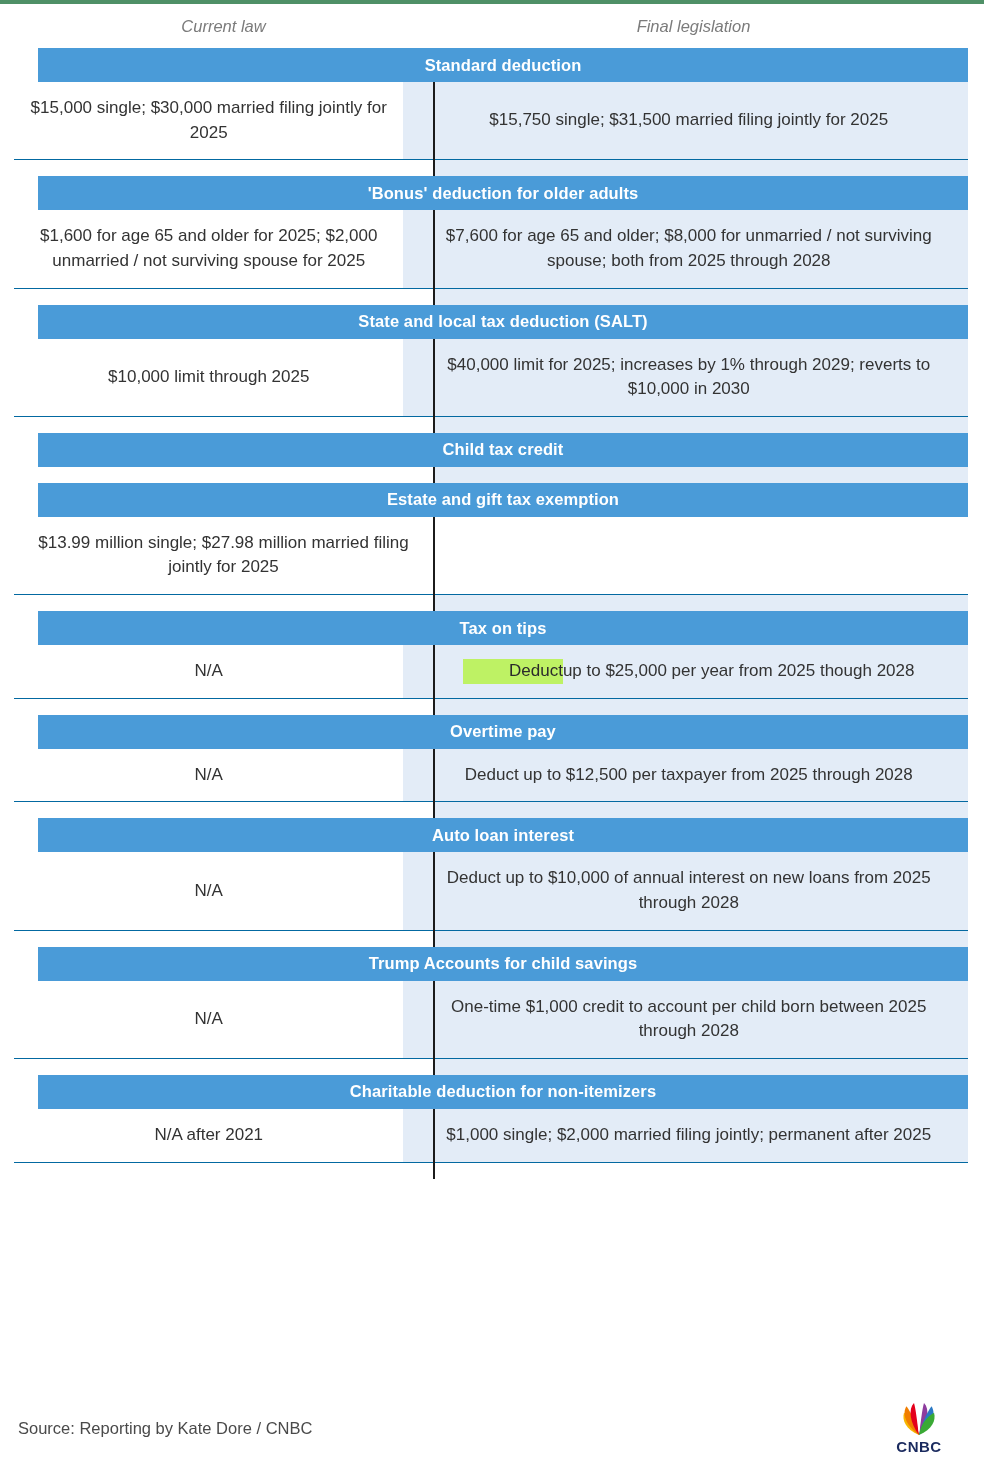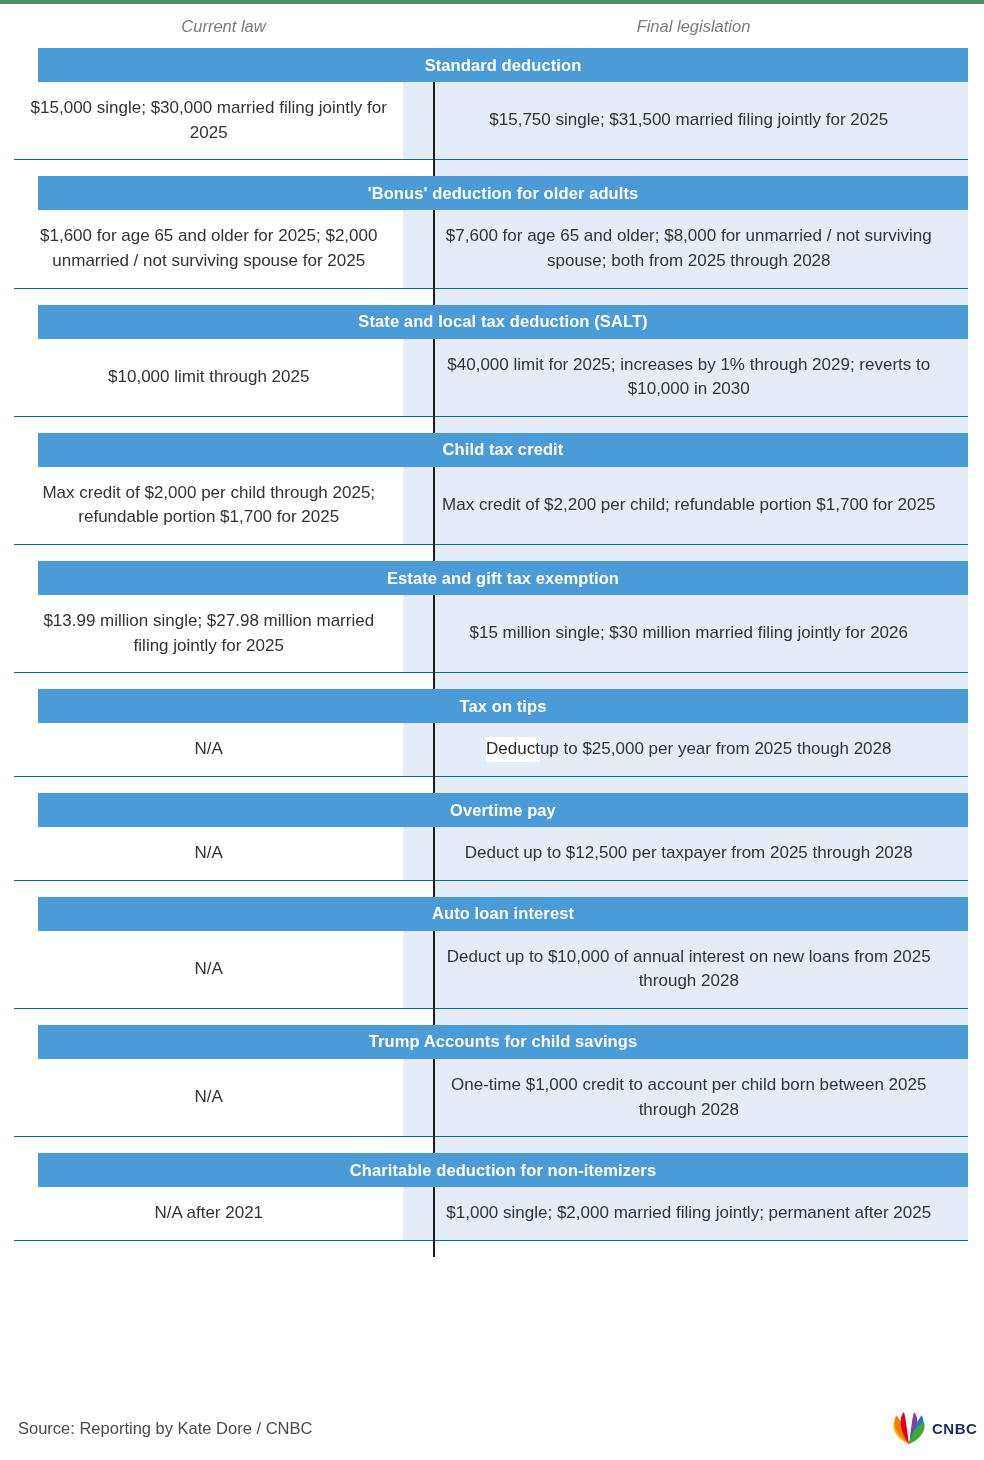--- a/index.html
+++ b/index.html
@@ -121,22 +121,23 @@
     font-size: 17px;
     line-height: 1.45;
     box-sizing: border-box;
     padding: 14px 16px;
     color: #333333;
   }
   .cell.left  { width: 419px; background: #ffffff; }
   .cell.right { width: 608px; background: #e3ecf7; padding-left: 22px; }
 
   .cell .hl {
-    background: #ffffff;
+    background: #bef264;
     color: #2b2b2b;
+    padding-left: 46px;
   }
 
   
   .footer {
     position: absolute;
     left: 0;
     top: 1396px;
     width: 984px;
     height: 64px;
     display: flex;
@@ -144,21 +145,21 @@
     justify-content: space-between;
     padding: 0 32px 0 18px;
     box-sizing: border-box;
   }
   .source {
     font-size: 16.5px;
     color: #4a4a4a;
   }
   .logo {
     display: flex;
-    flex-direction: row;
+    flex-direction: column;
     align-items: center;
     width: 66px;
   }
   .logo svg { display: block; }
   .logo-text {
     font-size: 15px;
     font-weight: bold;
     color: #1a2a5e;
     letter-spacing: .5px;
     margin-top: 1px;
@@ -207,34 +208,29 @@
         <div class="cell left">$10,000 limit through 2025</div>
         <div class="cell right">$40,000 limit for 2025; increases by 1% through 2029; reverts to $10,000 in 2030</div>
       </div>
       <div class="gap">
           <div class="gap-right"></div>
         </div>
     </div>
 
     <div class="section">
       <div class="section-bar">Child tax credit</div>
-      <div class="section-row">
-        <div class="cell left">Max credit of $2,000 per child through 2025; refundable portion $1,700 for 2025</div>
-        <div class="cell right">Max credit of $2,200 per child; refundable portion $1,700 for 2025</div>
-      </div>
       <div class="gap">
           <div class="gap-right"></div>
         </div>
     </div>
 
     <div class="section">
       <div class="section-bar">Estate and gift tax exemption</div>
       <div class="section-row">
         <div class="cell left">$13.99 million single; $27.98 million married filing jointly for 2025</div>
-        <div class="cell right">$15 million single; $30 million married filing jointly for 2026</div>
       </div>
       <div class="gap">
           <div class="gap-right"></div>
         </div>
     </div>
 
     <div class="section">
       <div class="section-bar">Tax on tips</div>
       <div class="section-row">
         <div class="cell left">N/A</div>

